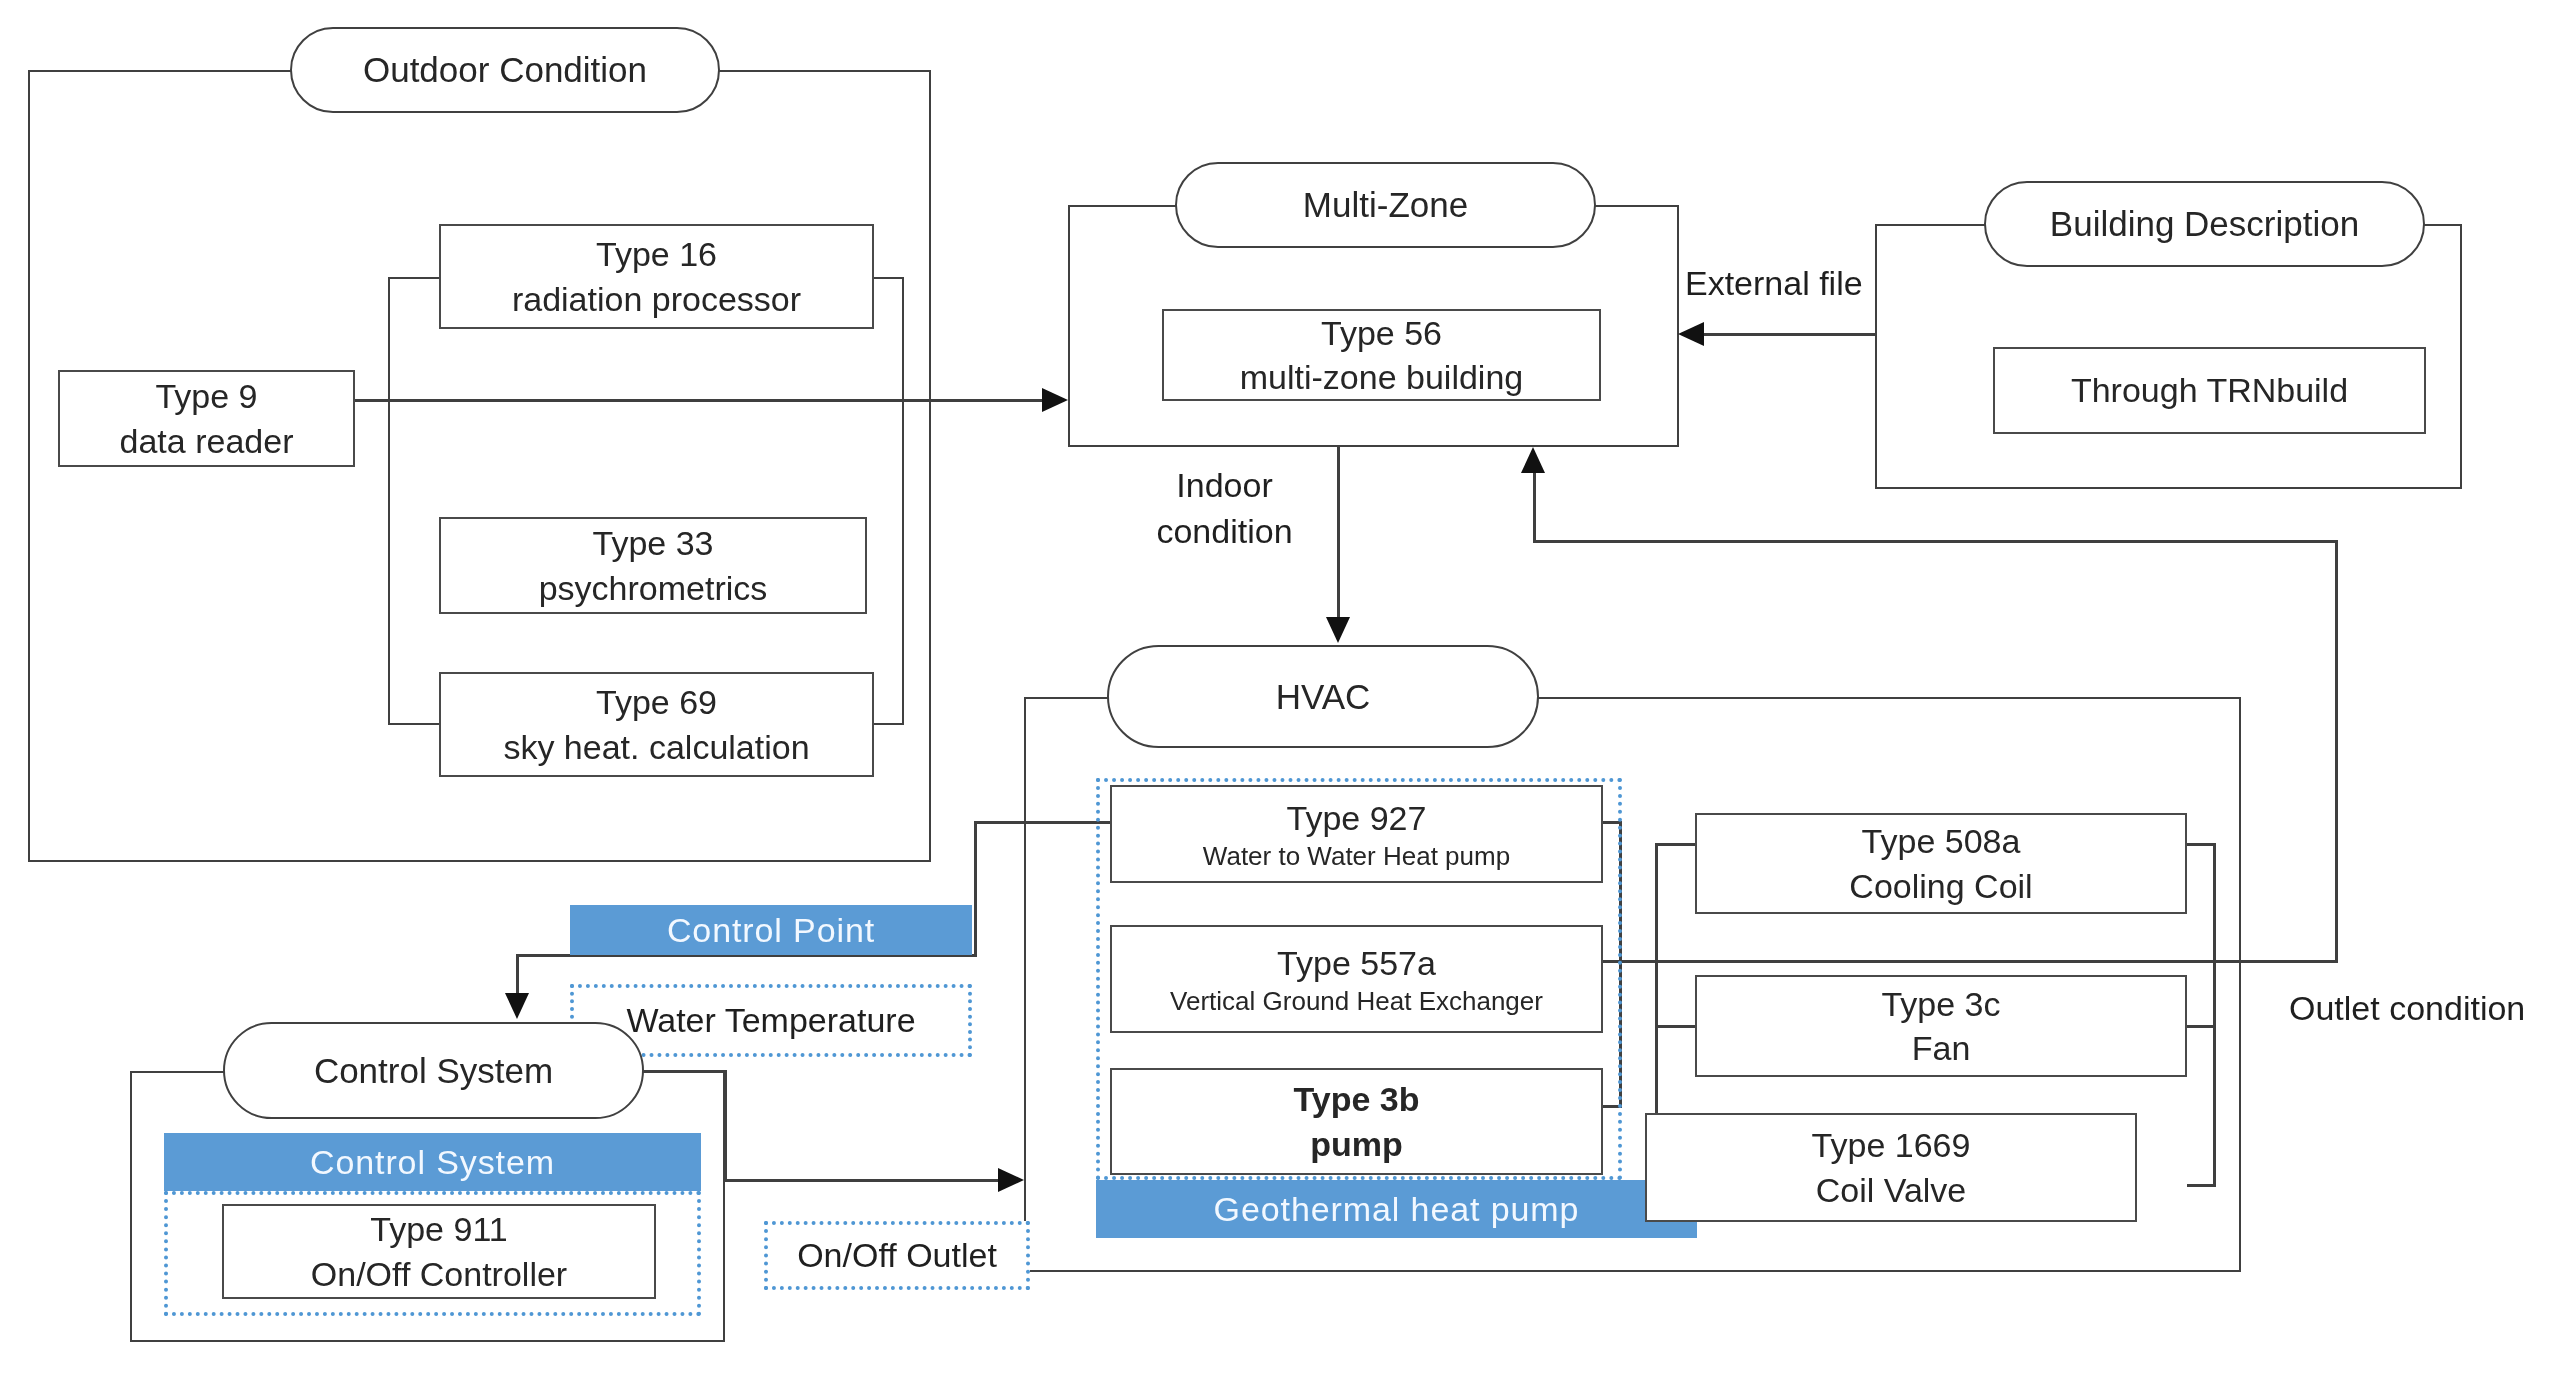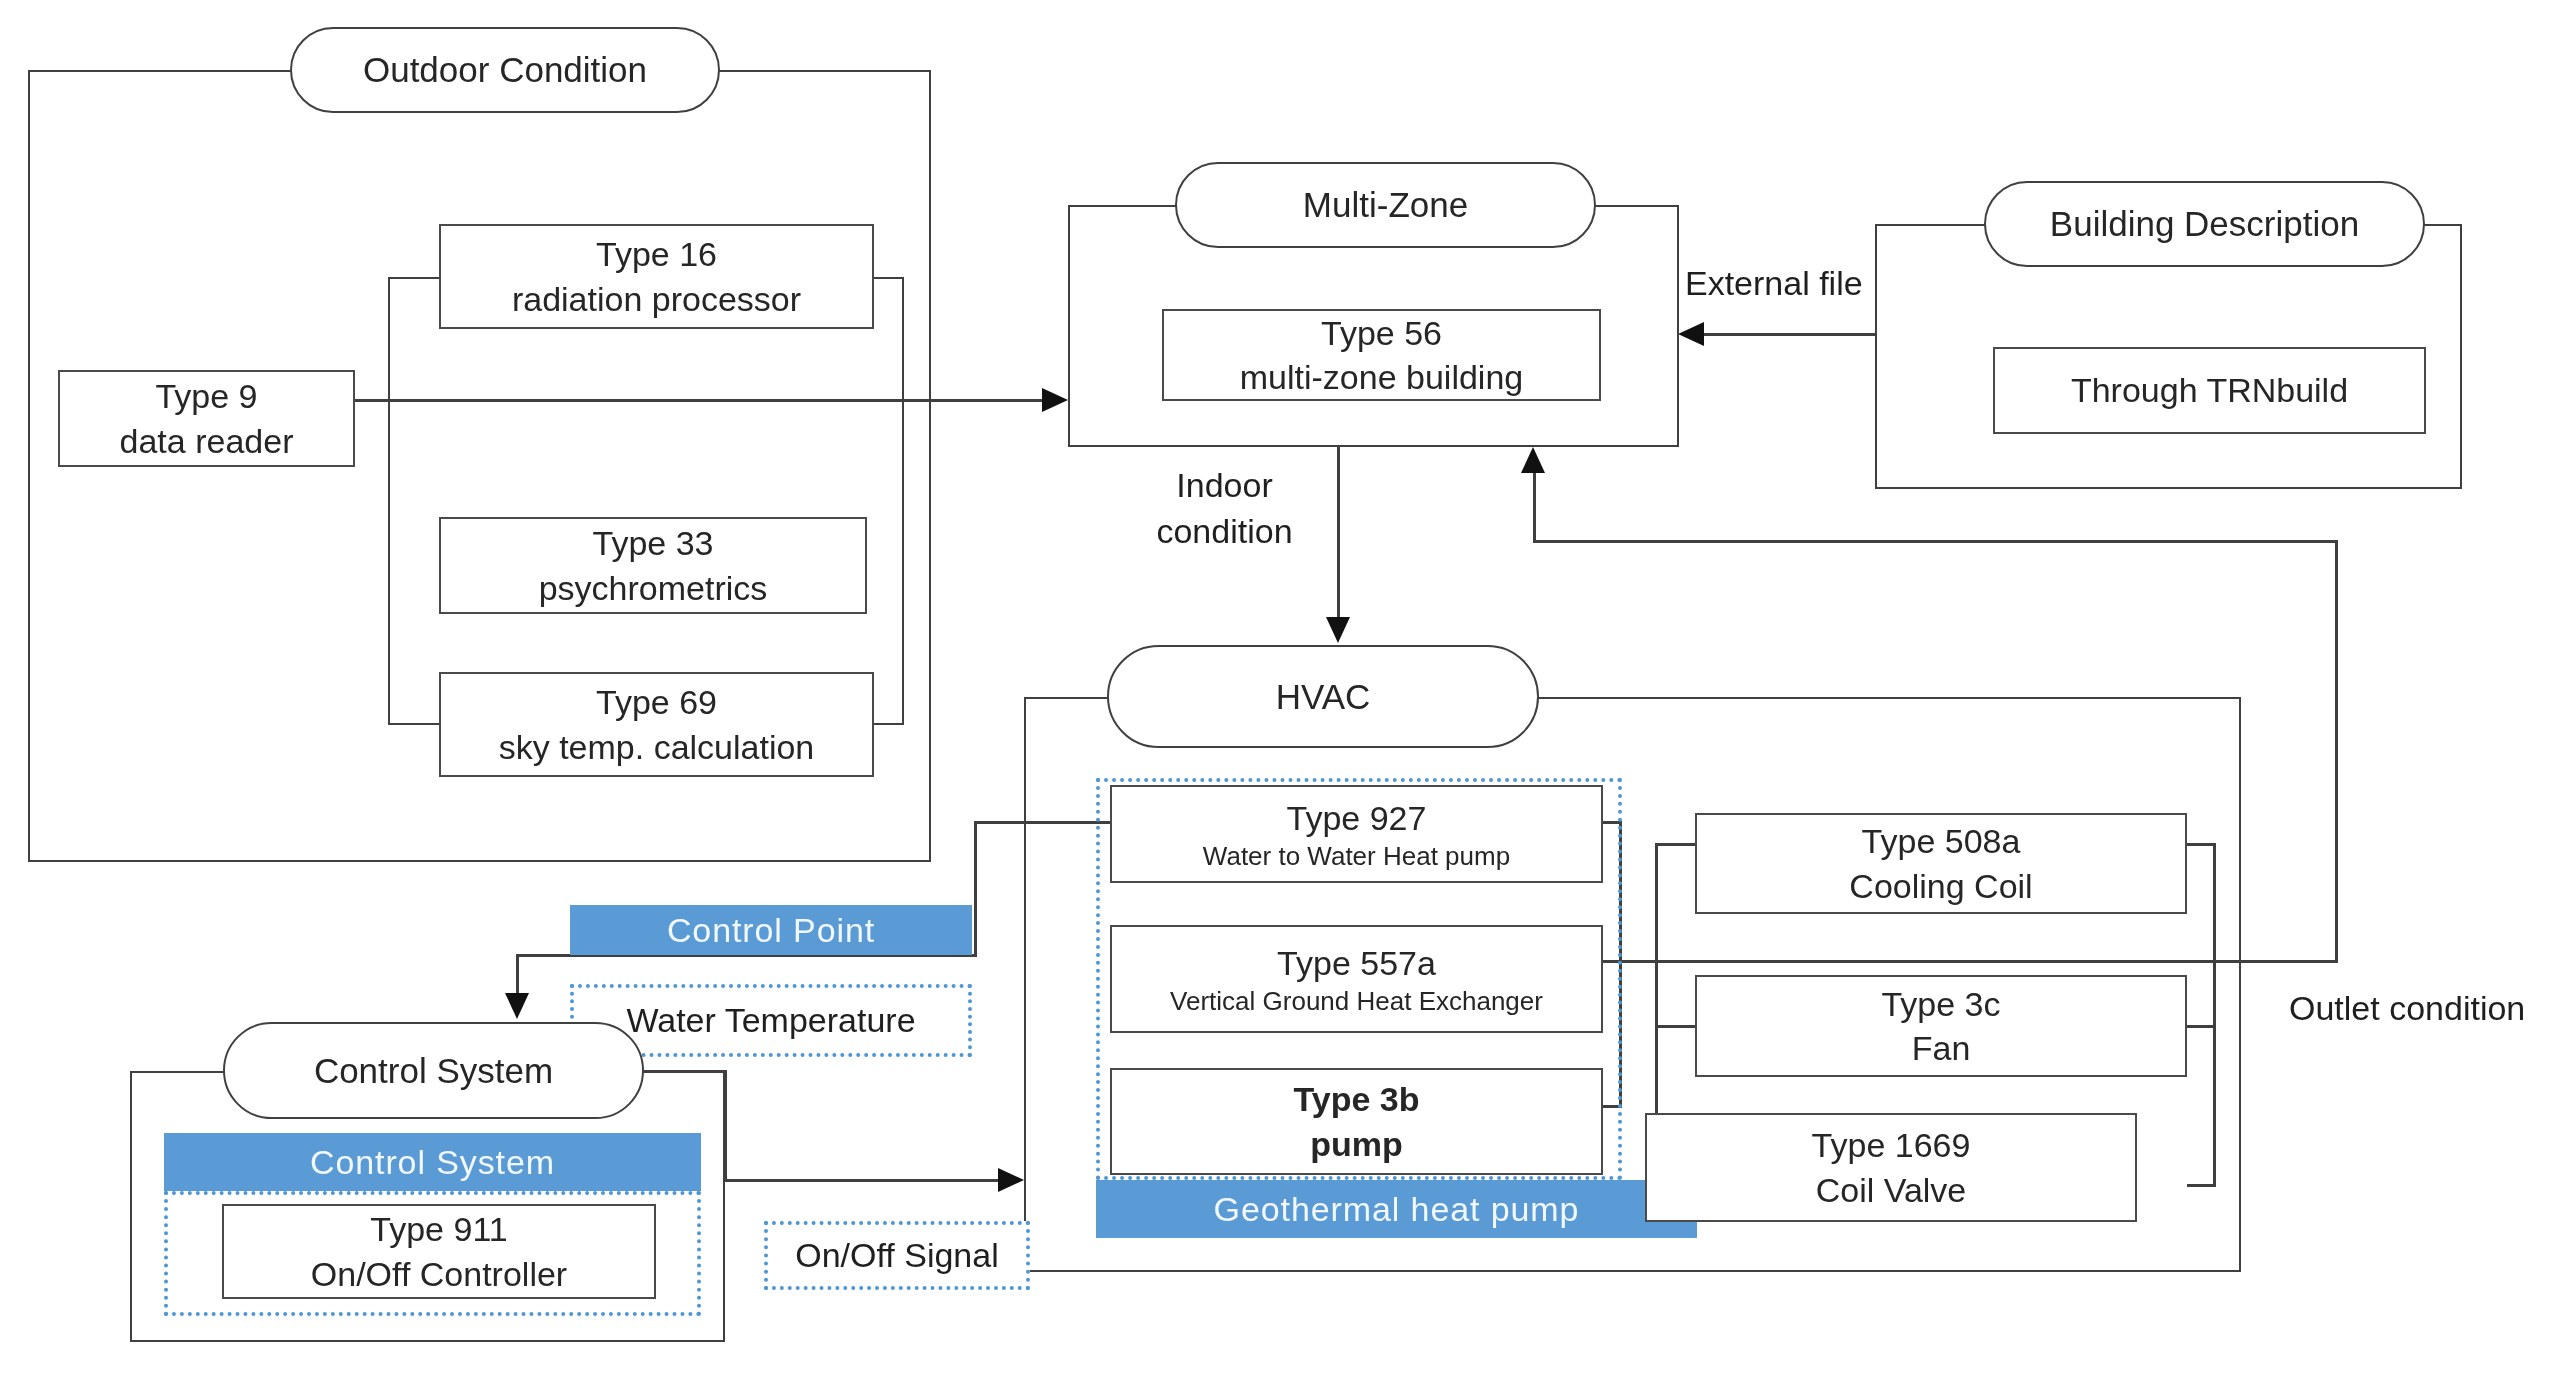--- a/index.html
+++ b/index.html
@@ -68,21 +68,21 @@
   <span>data reader</span>
 </div>
 
 <div class="box" style="left:439px;top:517px;width:428px;height:97px;">
   <span>Type 33</span>
   <span>psychrometrics</span>
 </div>
 
 <div class="box" style="left:439px;top:672px;width:435px;height:105px;">
   <span>Type 69</span>
-  <span>sky temp. calculation</span>
+  <span>sky heat. calculation</span>
 </div>
 
 <div class="outer" style="left:1068px;top:205px;width:611px;height:242px;"></div>
 
 <div class="capsule" style="left:1175px;top:162px;width:421px;height:86px;">
   <span>Multi-Zone</span>
 </div>
 
 <div class="box" style="left:1162px;top:309px;width:439px;height:92px;">
   <span>Type 56</span>
@@ -201,15 +201,15 @@
 </div>
 
 <div class="dotted" style="left:164px;top:1191px;width:537px;height:125px;"></div>
 
 <div class="box" style="left:222px;top:1204px;width:434px;height:95px;">
   <span>Type 911</span>
   <span>On/Off Controller</span>
 </div>
 
 <div class="dotted-label" style="left:764px;top:1193px;width:266px;height:69px;">
-  <span>On/Off Signal</span>
+  <span>On/Off Outlet</span>
 </div>
 
 
 </body></html>

